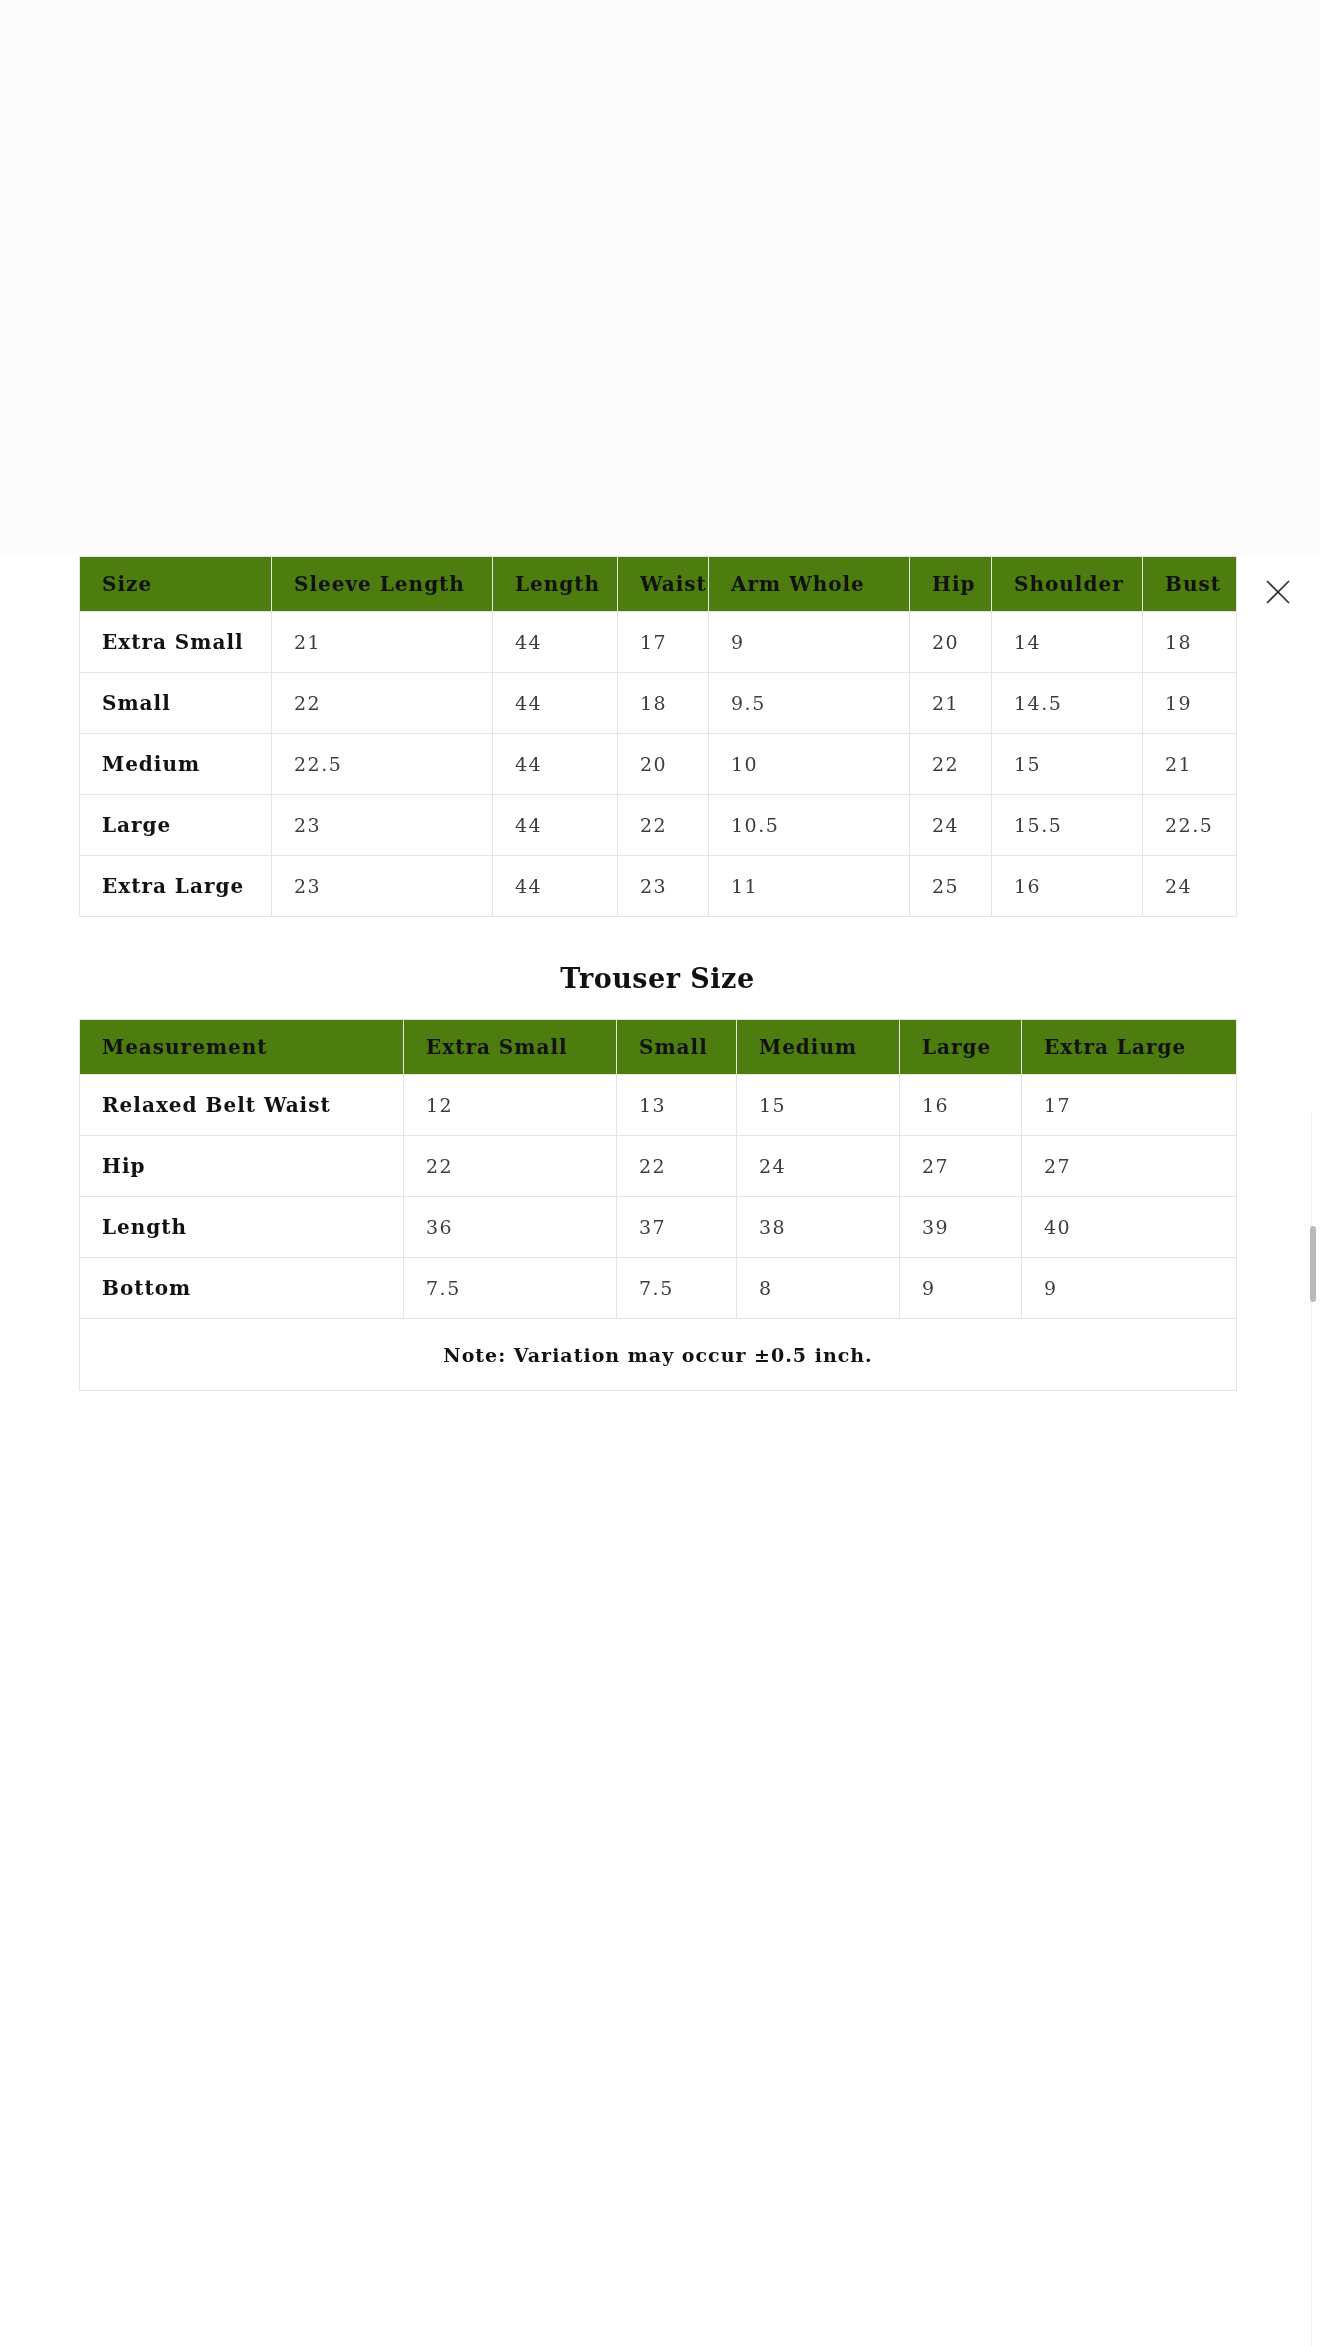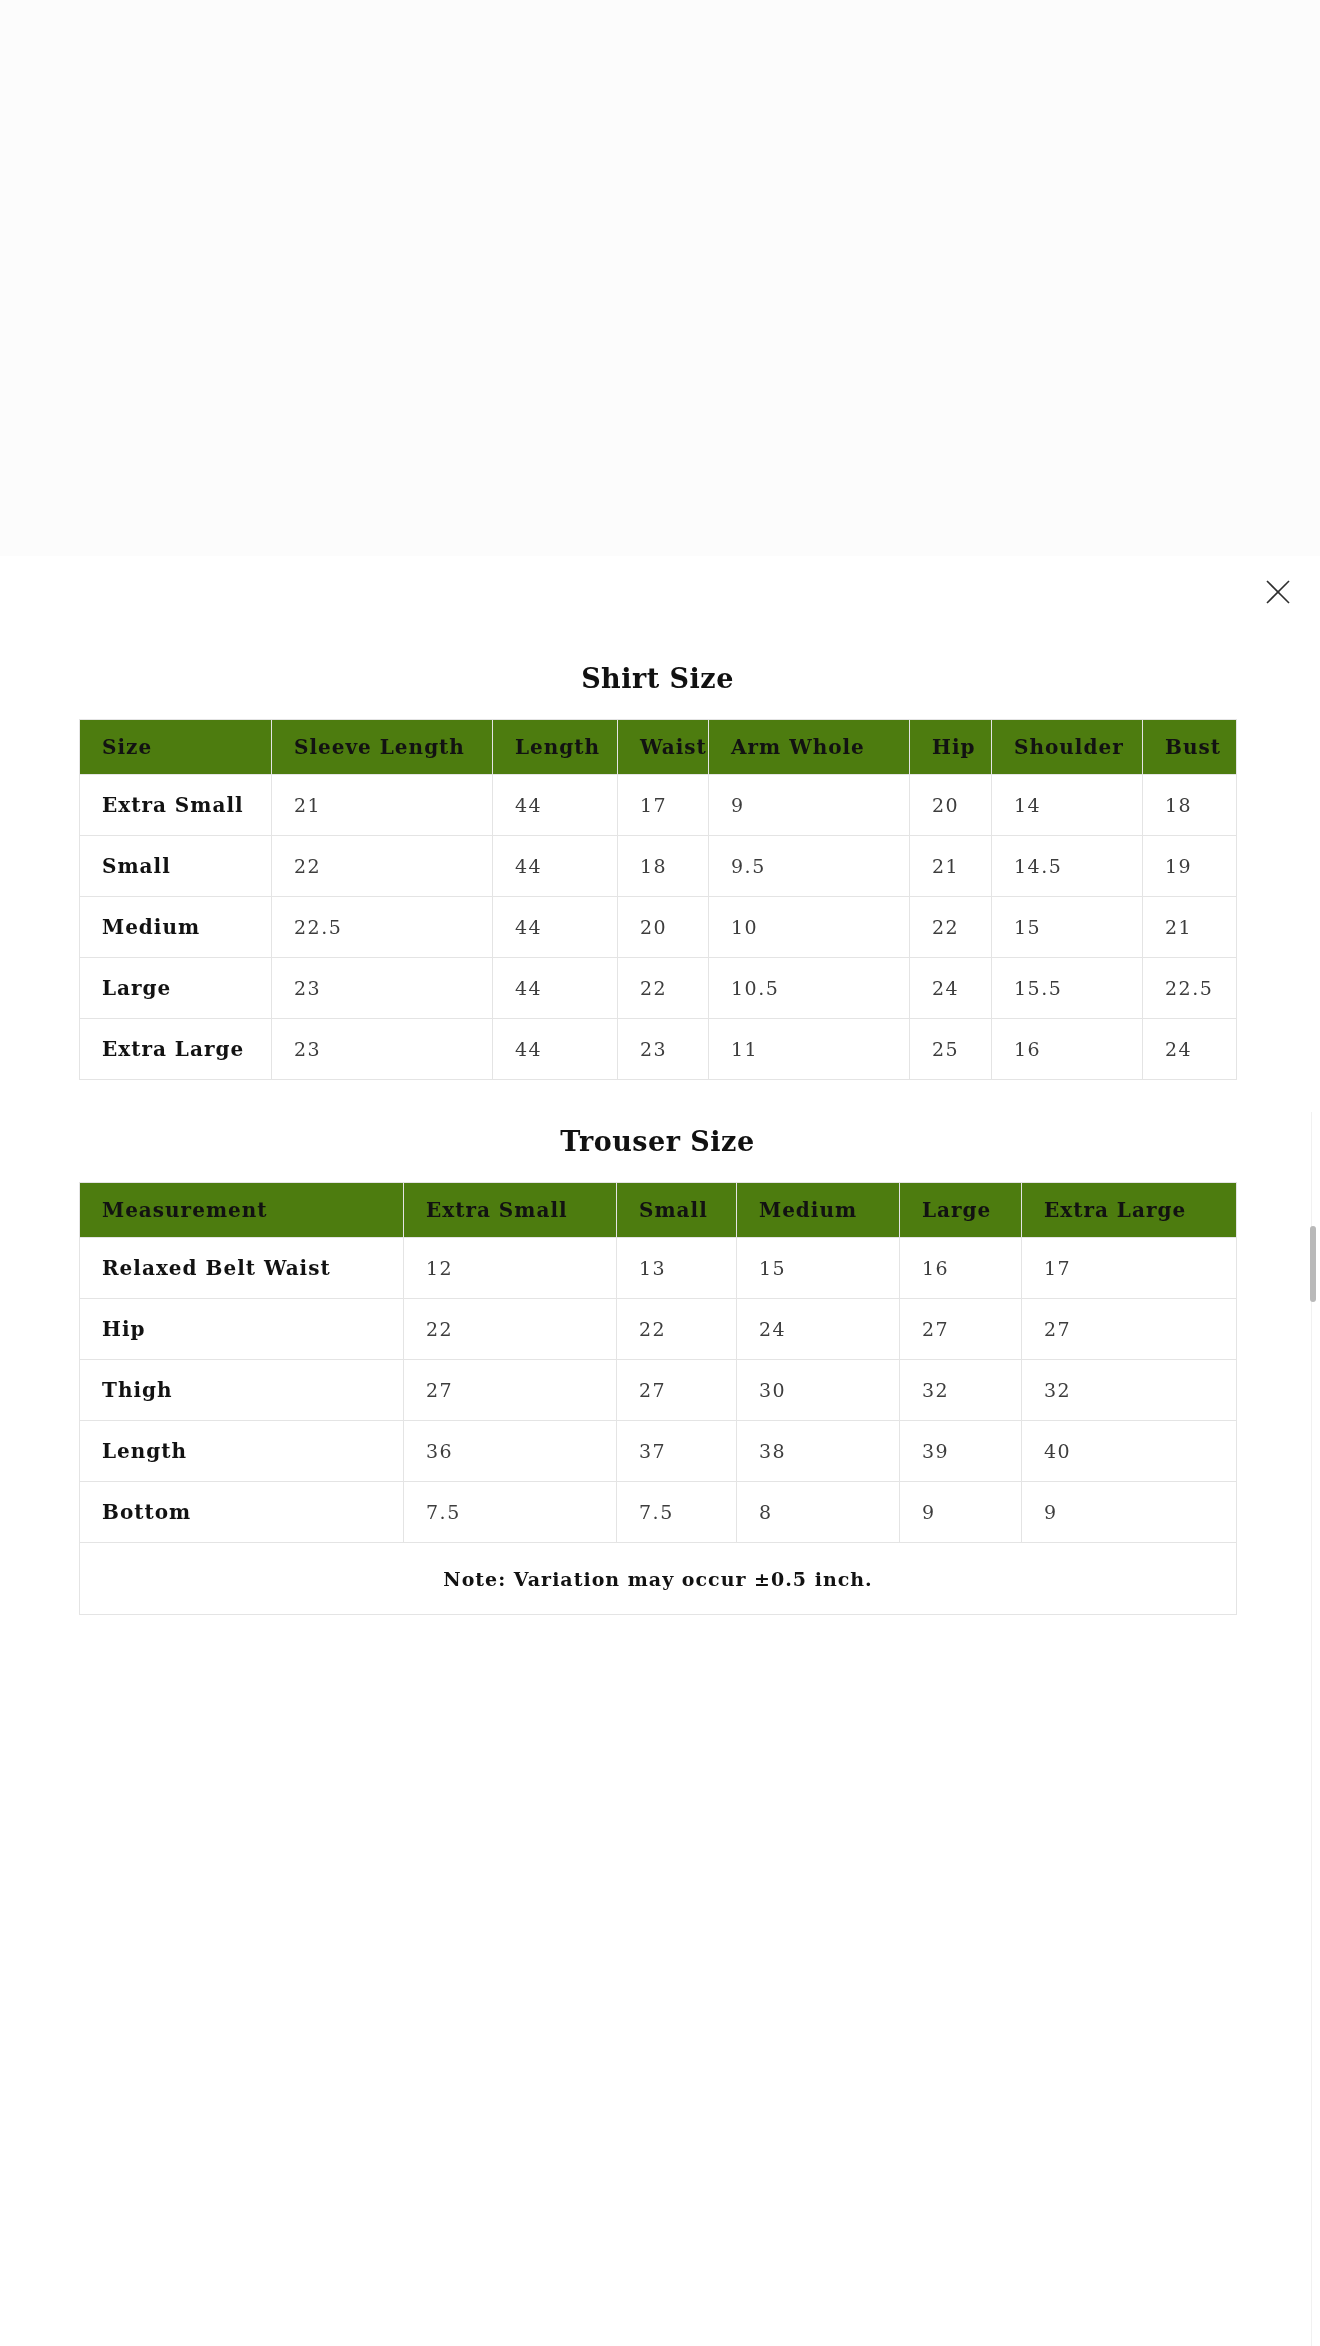--- a/index.html
+++ b/index.html
@@ -109,21 +109,20 @@
 <div class="modal">
 
   <button class="close-btn" aria-label="Close">
     <svg width="28" height="28" viewBox="0 0 28 28">
       <line x1="3" y1="3" x2="25" y2="25" stroke="#2e2e2e" stroke-width="1.6"></line>
       <line x1="25" y1="3" x2="3" y2="25" stroke="#2e2e2e" stroke-width="1.6"></line>
     </svg>
   </button>
 
   <div class="content">
-    <h2 class="table-title" id="shirt-title">Shirt Size</h2>
 
     <table class="size-table">
         <colgroup>
           <col style="width: 192px;">
           <col style="width: 221px;">
           <col style="width: 125px;">
           <col style="width: 91px;">
           <col style="width: 201px;">
           <col style="width: 82px;">
           <col style="width: 151px;">
@@ -227,28 +226,20 @@
           </tr>
           <tr>
             <th class="row-label">Hip</th>
             <td>22</td>
             <td>22</td>
             <td>24</td>
             <td>27</td>
             <td>27</td>
           </tr>
           <tr>
-            <th class="row-label">Thigh</th>
-            <td>27</td>
-            <td>27</td>
-            <td>30</td>
-            <td>32</td>
-            <td>32</td>
-          </tr>
-          <tr>
             <th class="row-label">Length</th>
             <td>36</td>
             <td>37</td>
             <td>38</td>
             <td>39</td>
             <td>40</td>
           </tr>
           <tr>
             <th class="row-label">Bottom</th>
             <td>7.5</td>

